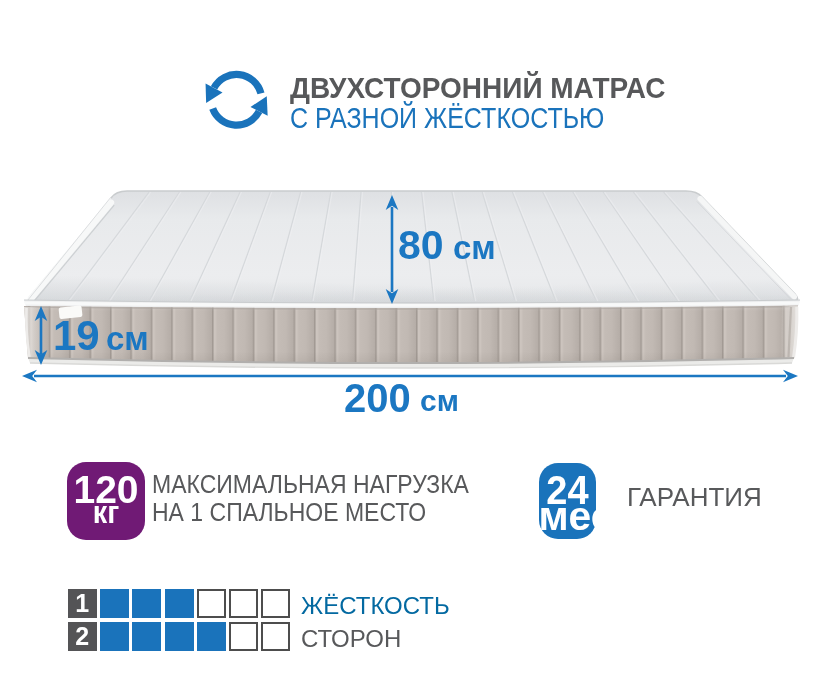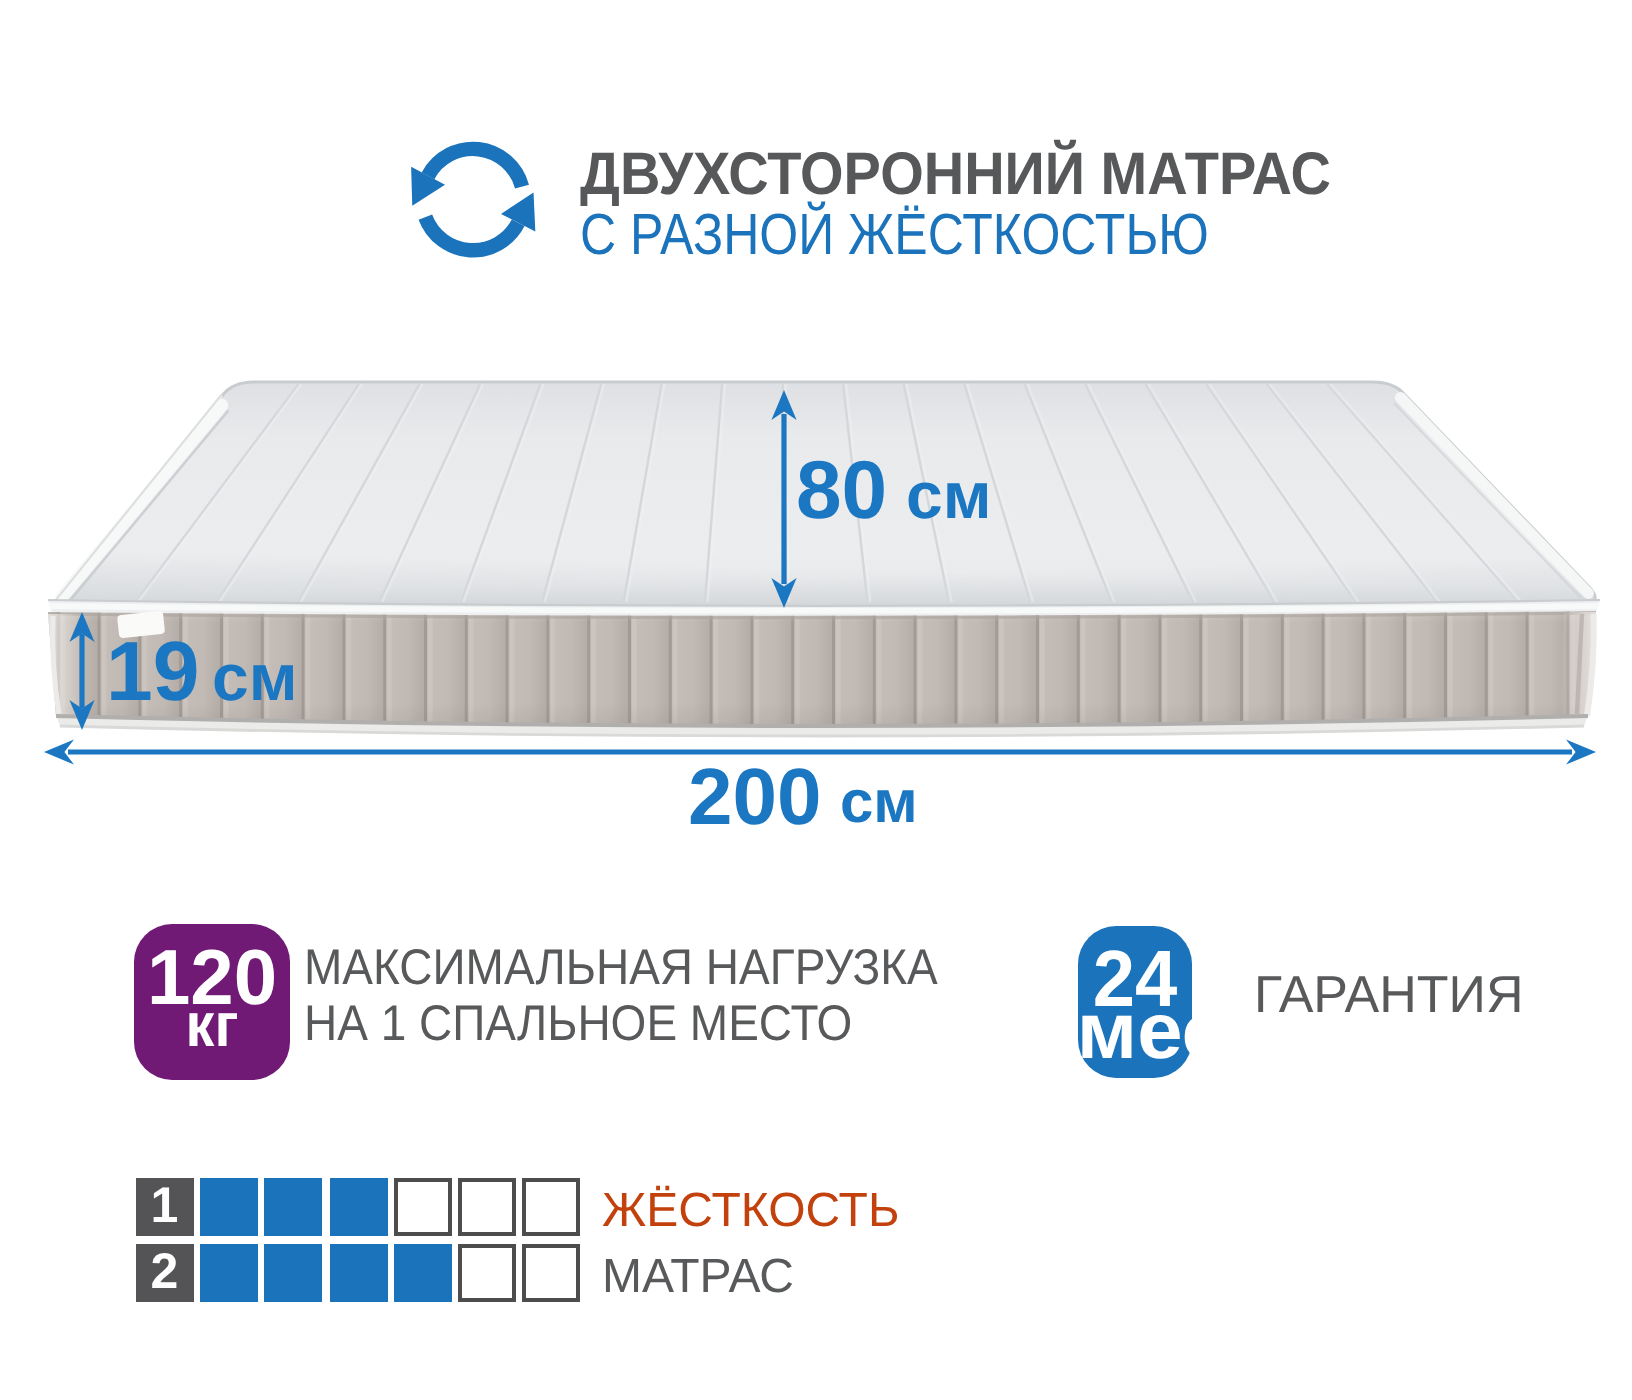--- a/index.html
+++ b/index.html
@@ -185,28 +185,28 @@
 
   <div style="position:absolute;left:32.3px;top:0;width:29px;height:29px;background:#1a73bb;"></div>
   <div style="position:absolute;left:64.6px;top:0;width:29px;height:29px;background:#1a73bb;"></div>
   <div style="position:absolute;left:96.9px;top:0;width:29px;height:29px;background:#1a73bb;"></div>
 
   <div style="position:absolute;left:129.2px;top:0;width:25px;height:25px;background:#fff;border:2px solid #4d4d4d;"></div>
   <div style="position:absolute;left:161.5px;top:0;width:25px;height:25px;background:#fff;border:2px solid #4d4d4d;"></div>
   <div style="position:absolute;left:193.8px;top:0;width:25px;height:25px;background:#fff;border:2px solid #4d4d4d;"></div>
 </div>
 
-<div class="abs" style="left:301px;top:594px;font-size:24px;color:#c2410c;line-height:1;">ЖЁСТКОСТЬ</div>
+<div class="abs" style="left:301px;top:594px;font-size:24px;color:#0369a1;line-height:1;">ЖЁСТКОСТЬ</div>
 
 <div class="abs" style="left:67.7px;top:622px;">
 
   <div style="position:absolute;left:0;top:0;width:29px;height:29px;background:#545456;color:#fff;font-size:25px;font-weight:bold;text-align:center;line-height:29px;">2</div>
 
   <div style="position:absolute;left:32.3px;top:0;width:29px;height:29px;background:#1a73bb;"></div>
   <div style="position:absolute;left:64.6px;top:0;width:29px;height:29px;background:#1a73bb;"></div>
   <div style="position:absolute;left:96.9px;top:0;width:29px;height:29px;background:#1a73bb;"></div>
   <div style="position:absolute;left:129.2px;top:0;width:29px;height:29px;background:#1a73bb;"></div>
 
   <div style="position:absolute;left:161.5px;top:0;width:25px;height:25px;background:#fff;border:2px solid #4d4d4d;"></div>
   <div style="position:absolute;left:193.8px;top:0;width:25px;height:25px;background:#fff;border:2px solid #4d4d4d;"></div>
 </div>
 
-<div class="abs" style="left:301px;top:627px;font-size:24px;color:#58595b;line-height:1;">МАТРАС</div>
+<div class="abs" style="left:301px;top:627px;font-size:24px;color:#58595b;line-height:1;">СТОРОН</div>
 
 </body></html>

